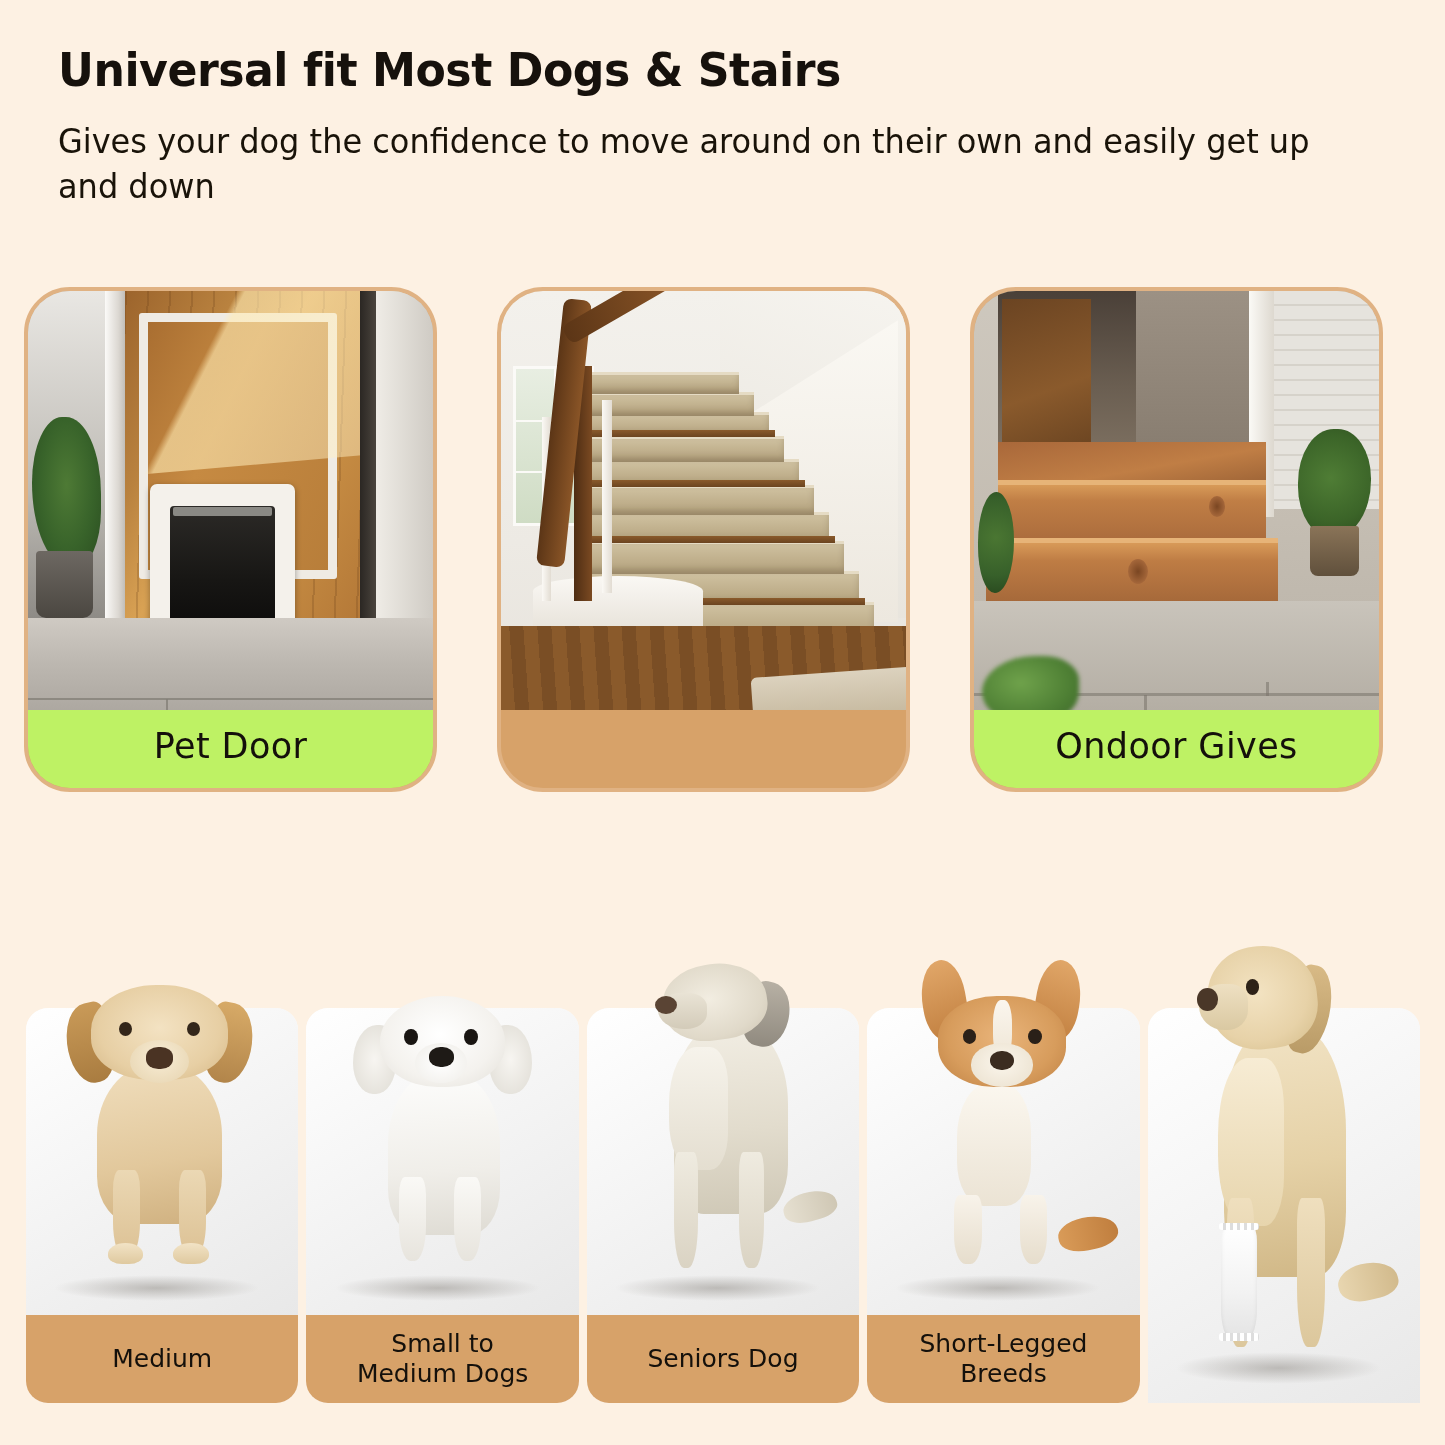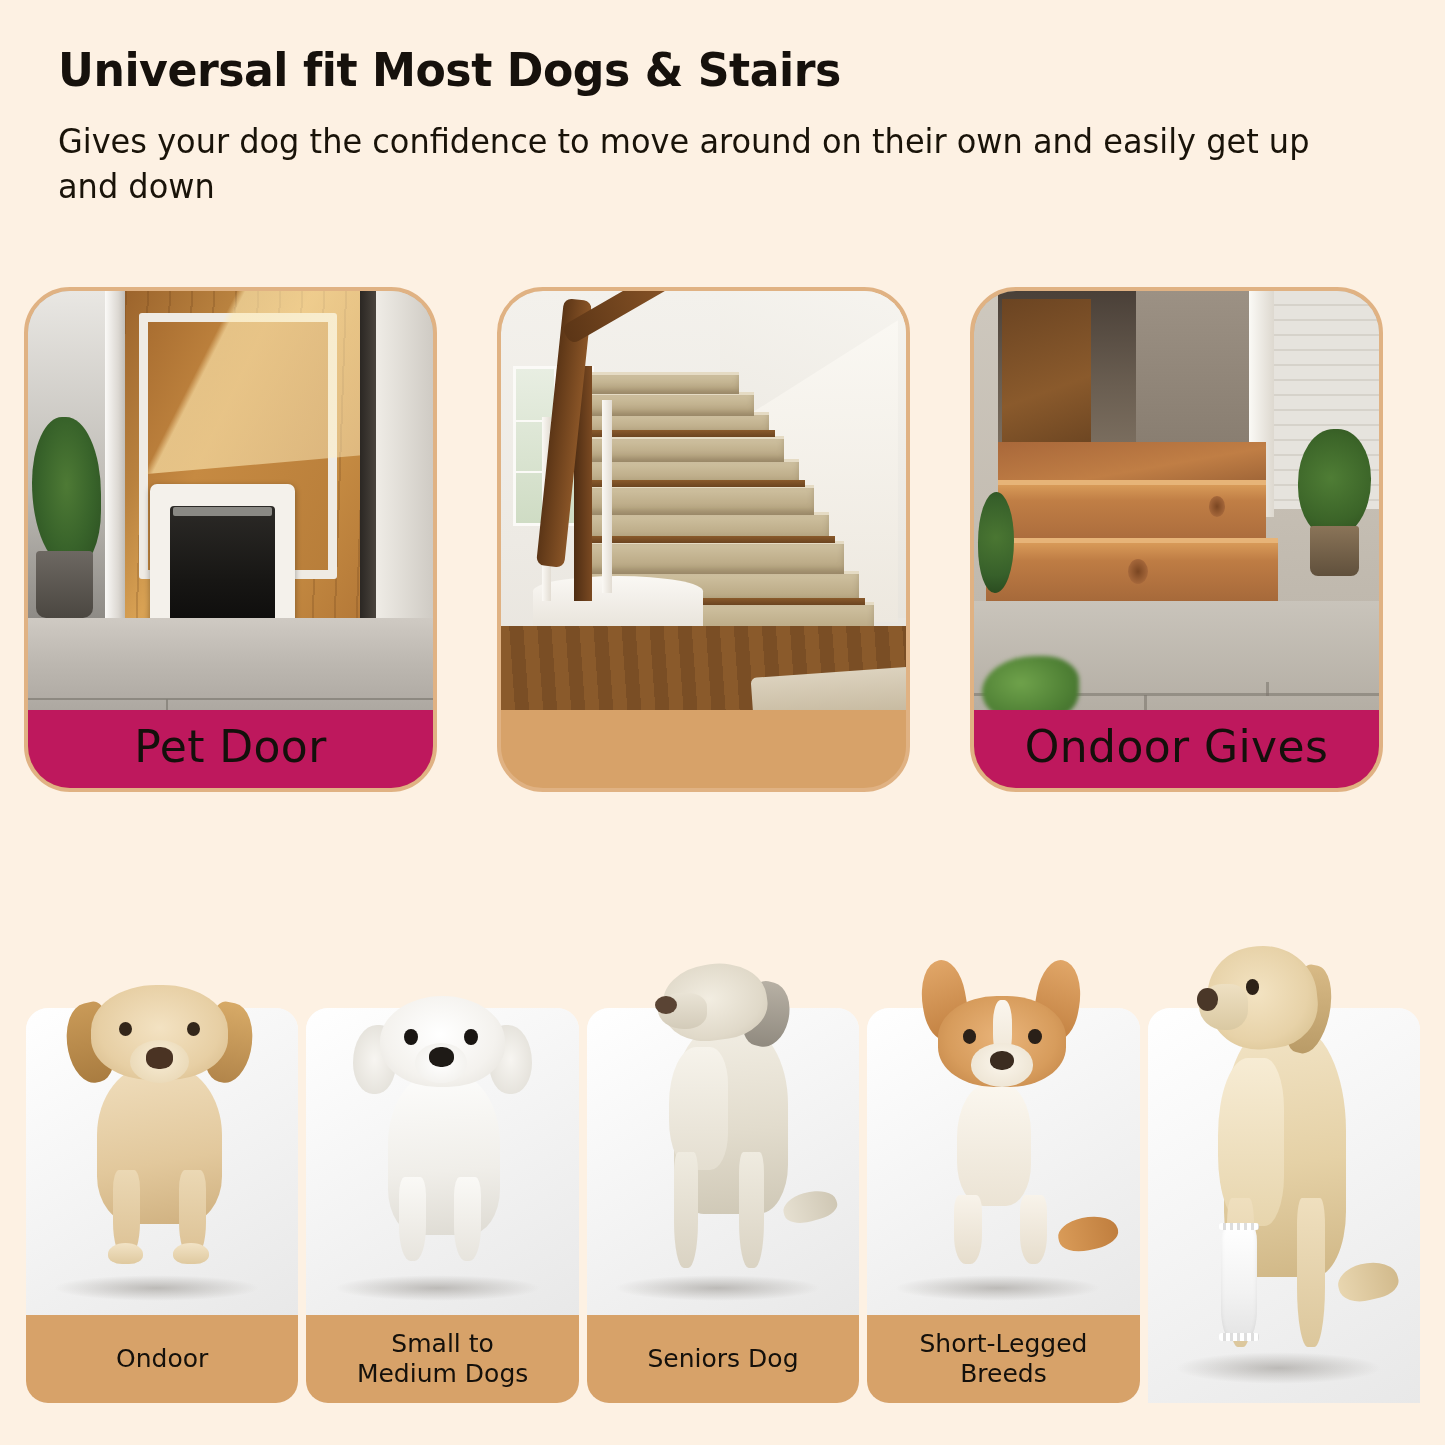--- a/index.html
+++ b/index.html
@@ -62,25 +62,25 @@
 
   .scenario-photo {
     height: 419px;
     width: 100%;
     position: relative;
     overflow: hidden;
   }
 
   .scenario-caption {
     flex: 1;
-    background: #be185d;
+    background: #bef264;
     display: flex;
     align-items: center;
     justify-content: center;
-    font-size: 44px;
+    font-size: 35px;
     color: #14100B;
     letter-spacing: 0.4px;
     padding-bottom: 6px;
   }
 
   
   .dog-row {
     position: absolute;
     top: 1008px;
     left: 26px;
@@ -491,21 +491,21 @@
         <div class="d-muzzle"></div>
         <div class="d-nose"></div>
         <div class="d-leg l"></div>
         <div class="d-leg r"></div>
         <div class="d-paw l"></div>
         <div class="d-paw r"></div>
         <div class="dog-shadow"></div>
       </div>
     </div>
     <div class="dog-caption">
-      <span>Ondoor</span>
+      <span>Medium</span>
     </div>
   </div>
 
   <div class="dog-card">
     <div class="dog-photo">
       <div class="dog-art bic">
         <div class="d-ear l"></div>
         <div class="d-ear r"></div>
         <div class="d-body"></div>
         <div class="d-head"></div>

